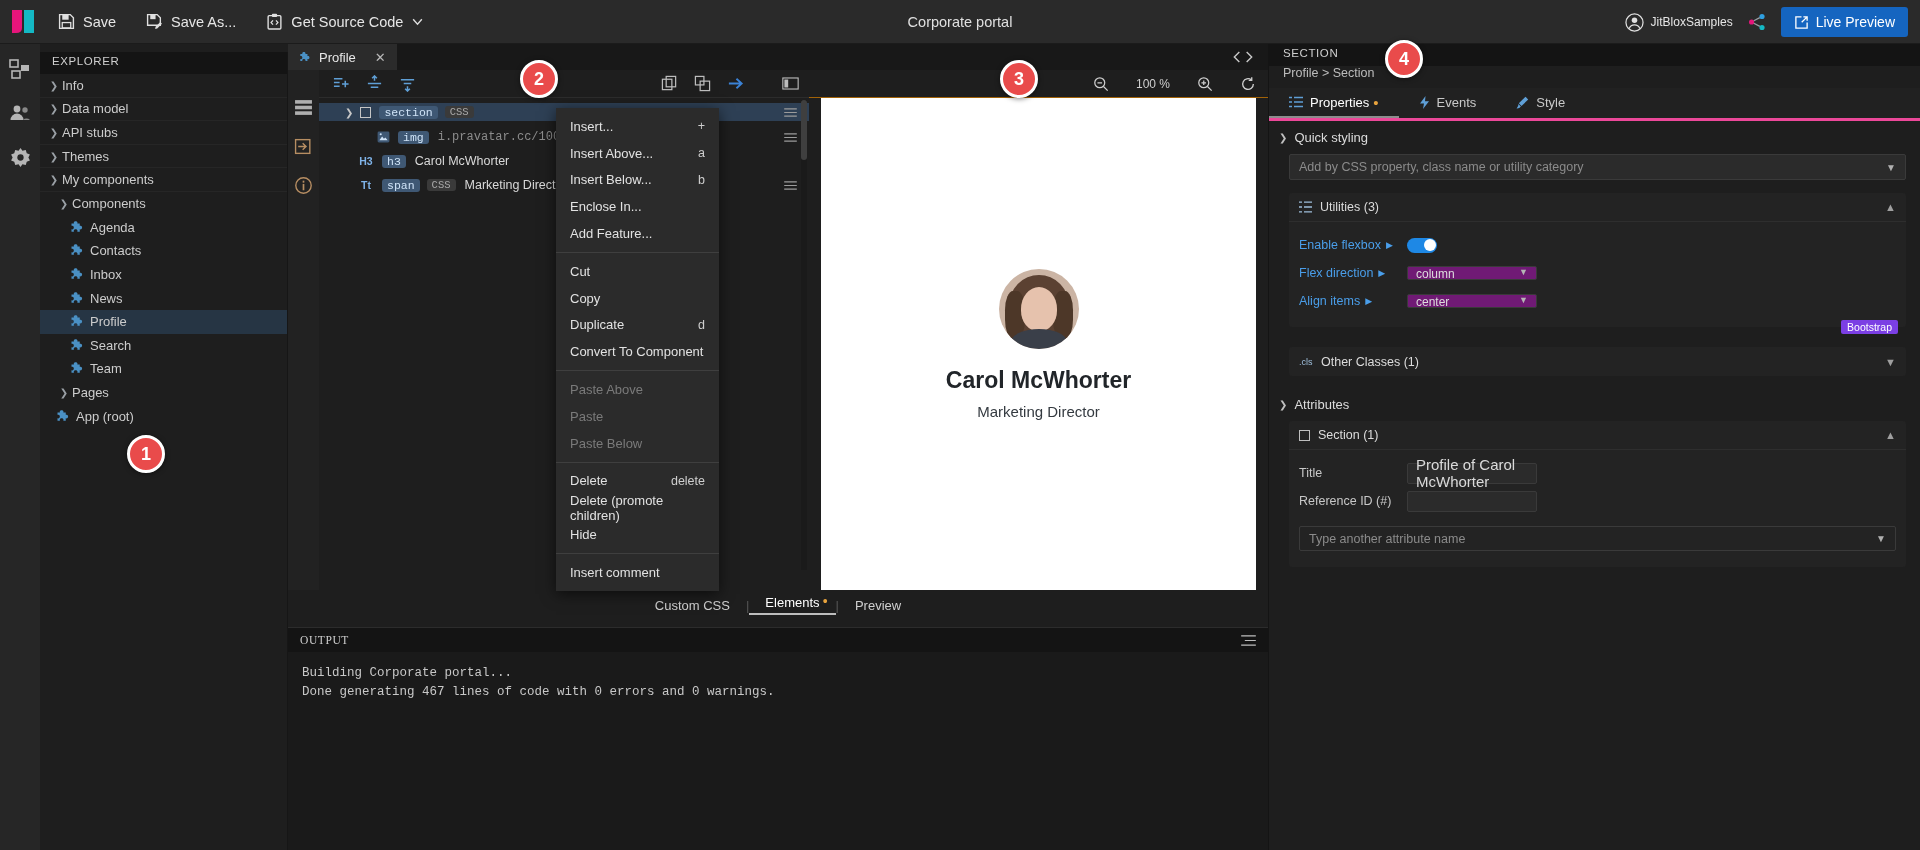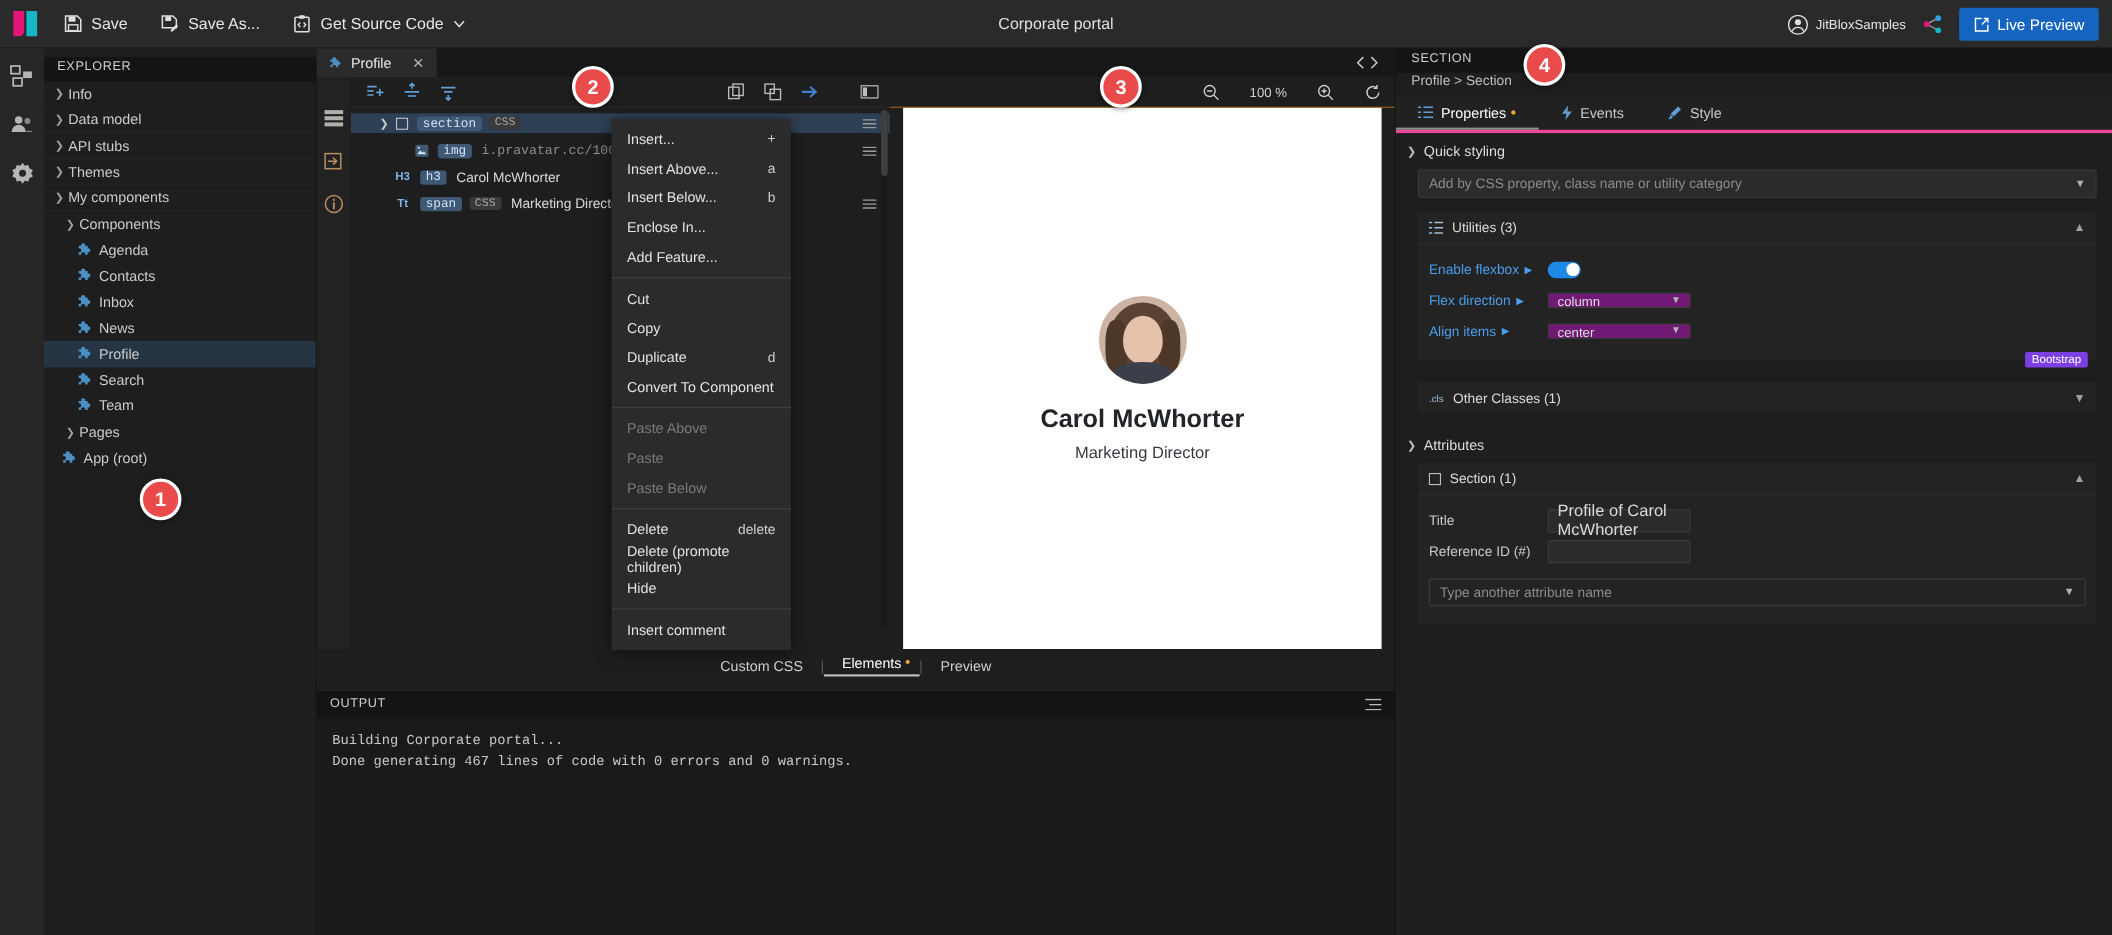--- a/index.html
+++ b/index.html
@@ -174,20 +174,21 @@
   .bt-sep { color: #555; }
 
   .output {
     position: absolute; left: 0; bottom: 0; width: 980px; height: 223px;
     background: #1a1a1a; border-top: 1px solid #2c2c2c;
   }
   .out-head {
     height: 24px; display: flex; align-items: center;
     padding: 0 12px; font-size: 11.5px; letter-spacing: .6px; color: #cfcfcf;
     background: #141414;
+    font-family: Liberation Serif, serif;
   }
   .out-body {
     padding: 12px 14px; font-family: "Liberation Mono", monospace;
     font-size: 12.5px; color: #c8c8c8; line-height: 1.55;
   }
 
   
   .rightpanel {
     position: absolute; top: 44px; right: 0; width: 652px; height: 806px;
     background: #1e1e1e; border-left: 1px solid #141414;

